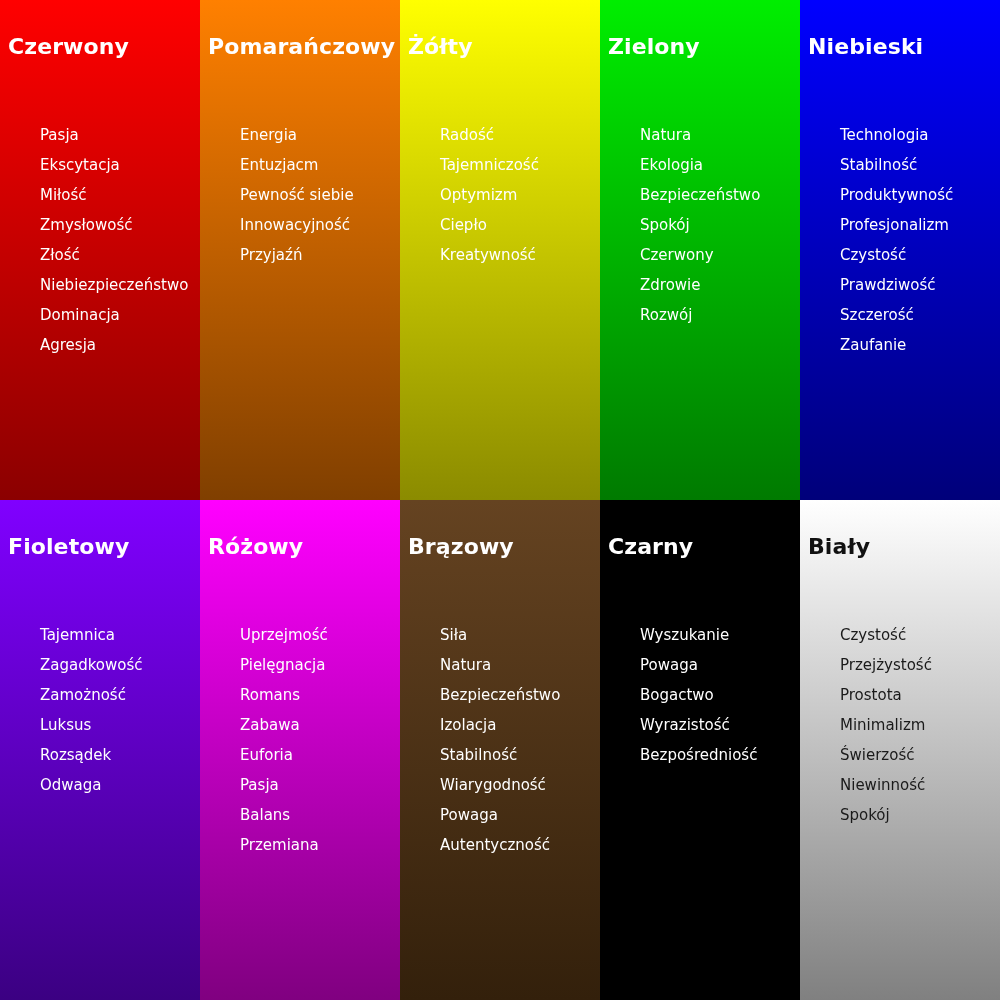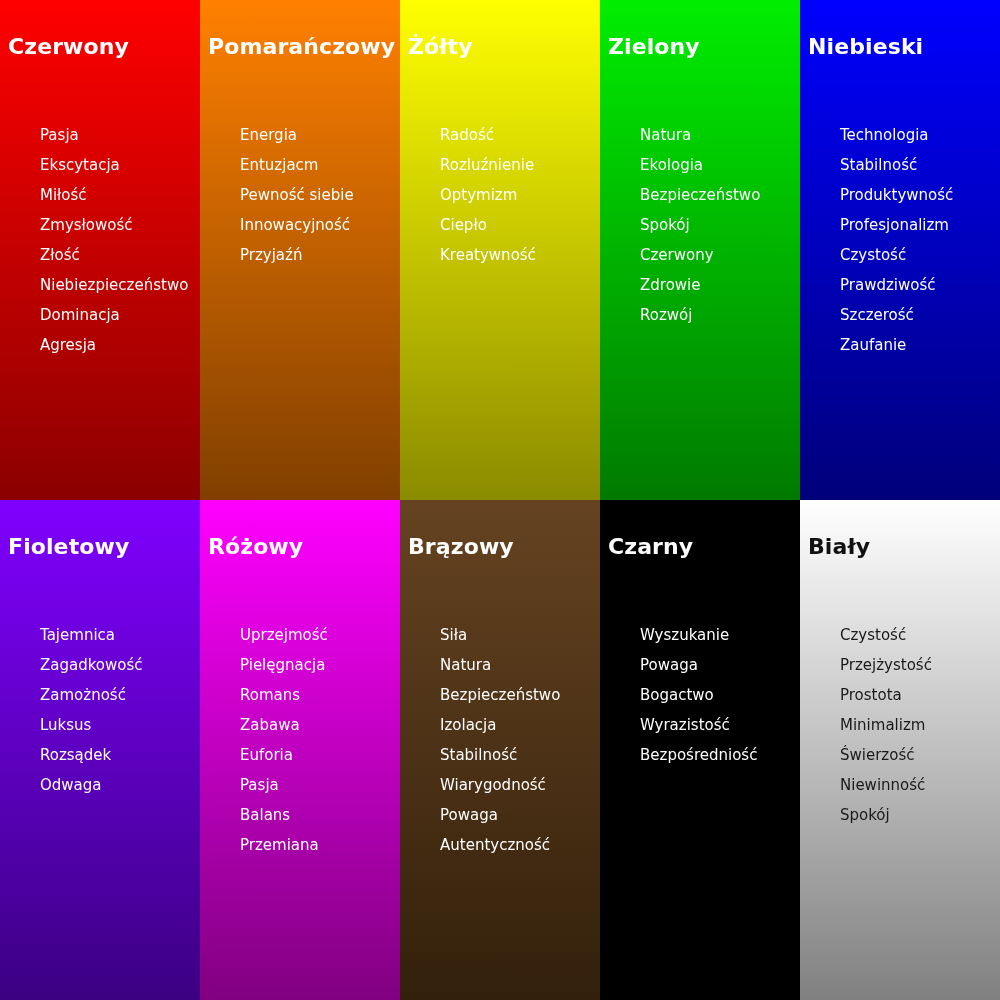--- a/index.html
+++ b/index.html
@@ -93,21 +93,21 @@
         <li>Entuzjacm</li>
         <li>Pewność siebie</li>
         <li>Innowacyjność</li>
         <li>Przyjaźń</li>
       </ul>
     </section>
     <section class="panel text-light" style="background: linear-gradient(rgb(255, 255, 0) 0%, rgb(139, 139, 0) 100%);">
       <h2 class="panel-title">Żółty</h2>
       <ul class="panel-list">
         <li>Radość</li>
-        <li>Rozluźnienie</li>
+        <li>Tajemniczość</li>
         <li>Optymizm</li>
         <li>Ciepło</li>
         <li>Kreatywność</li>
       </ul>
     </section>
     <section class="panel text-light" style="background: linear-gradient(rgb(0, 238, 0) 0%, rgb(0, 122, 0) 100%);">
       <h2 class="panel-title">Zielony</h2>
       <ul class="panel-list">
         <li>Natura</li>
         <li>Ekologia</li>

